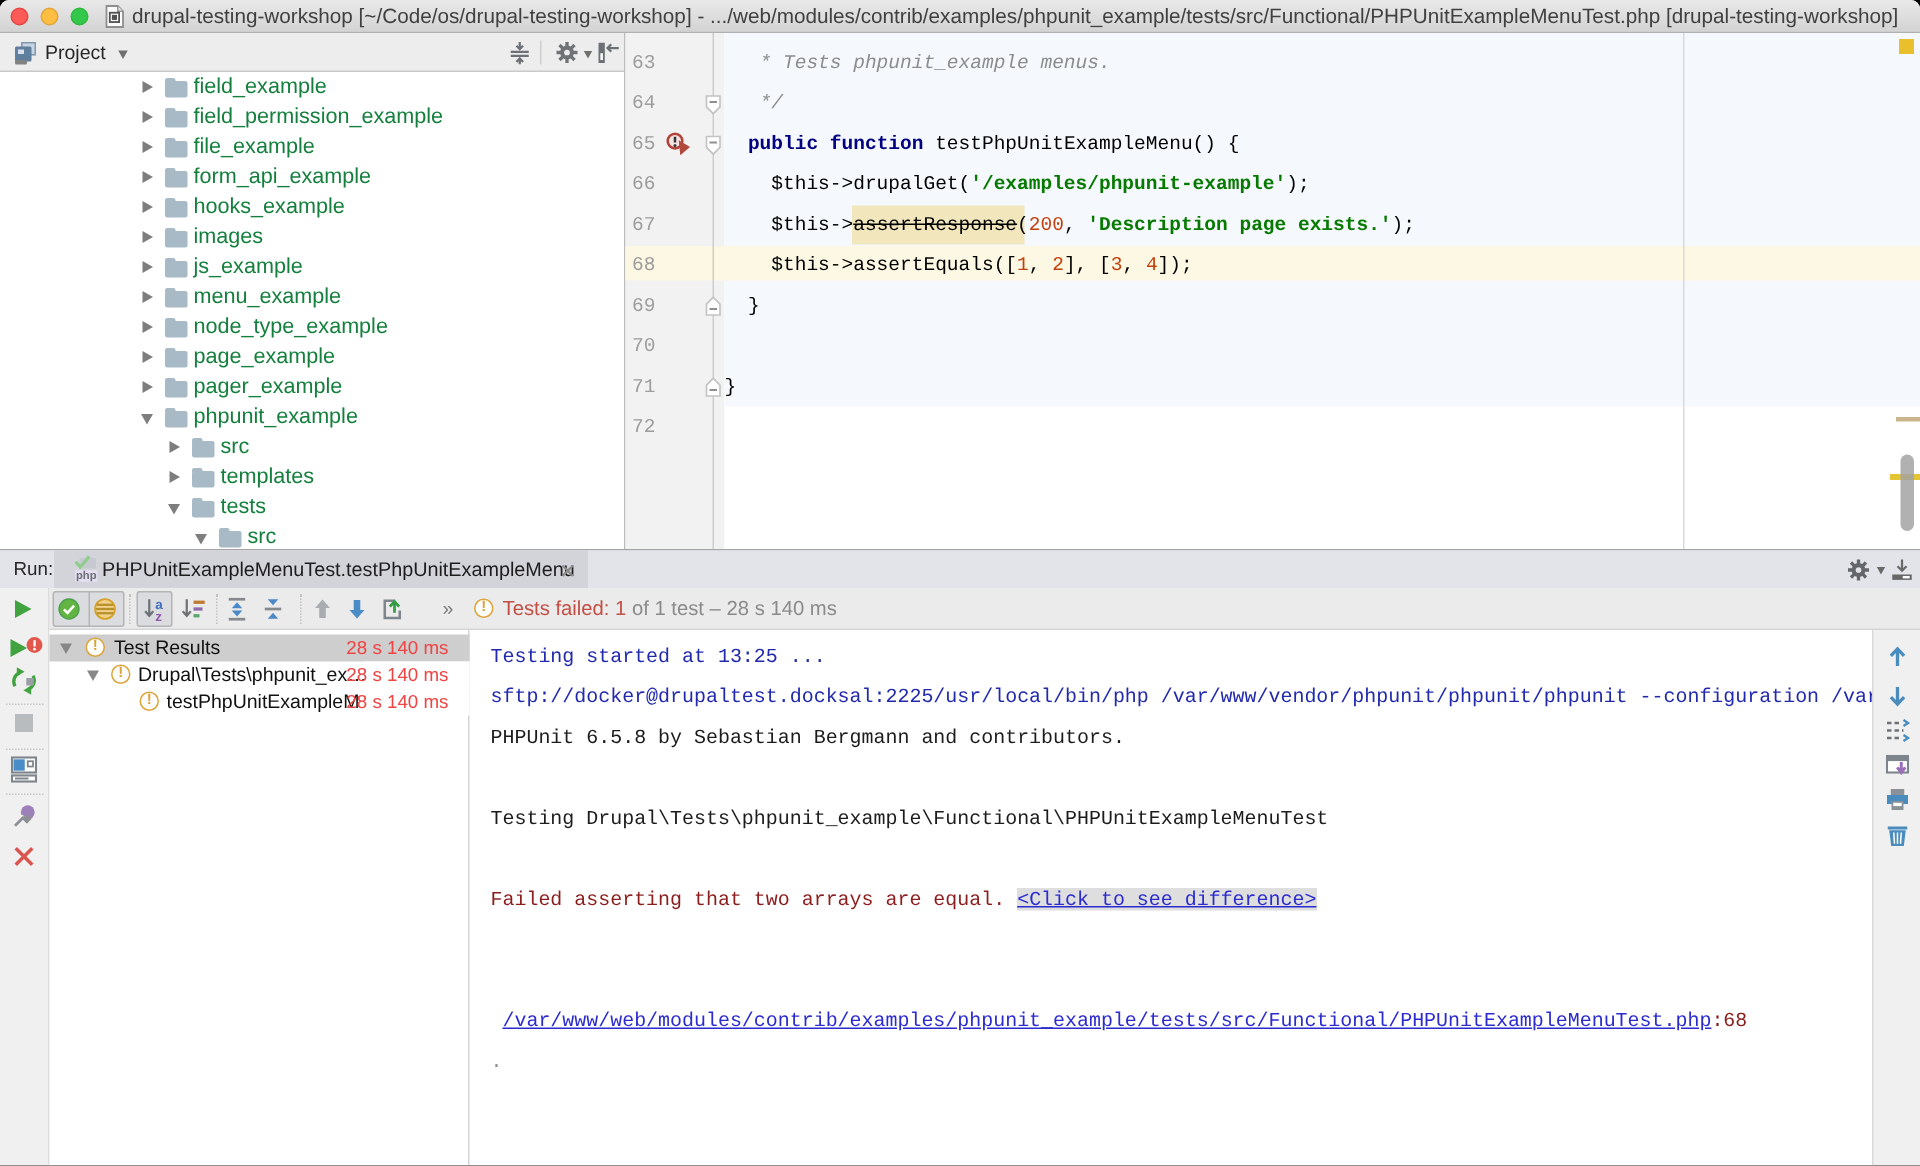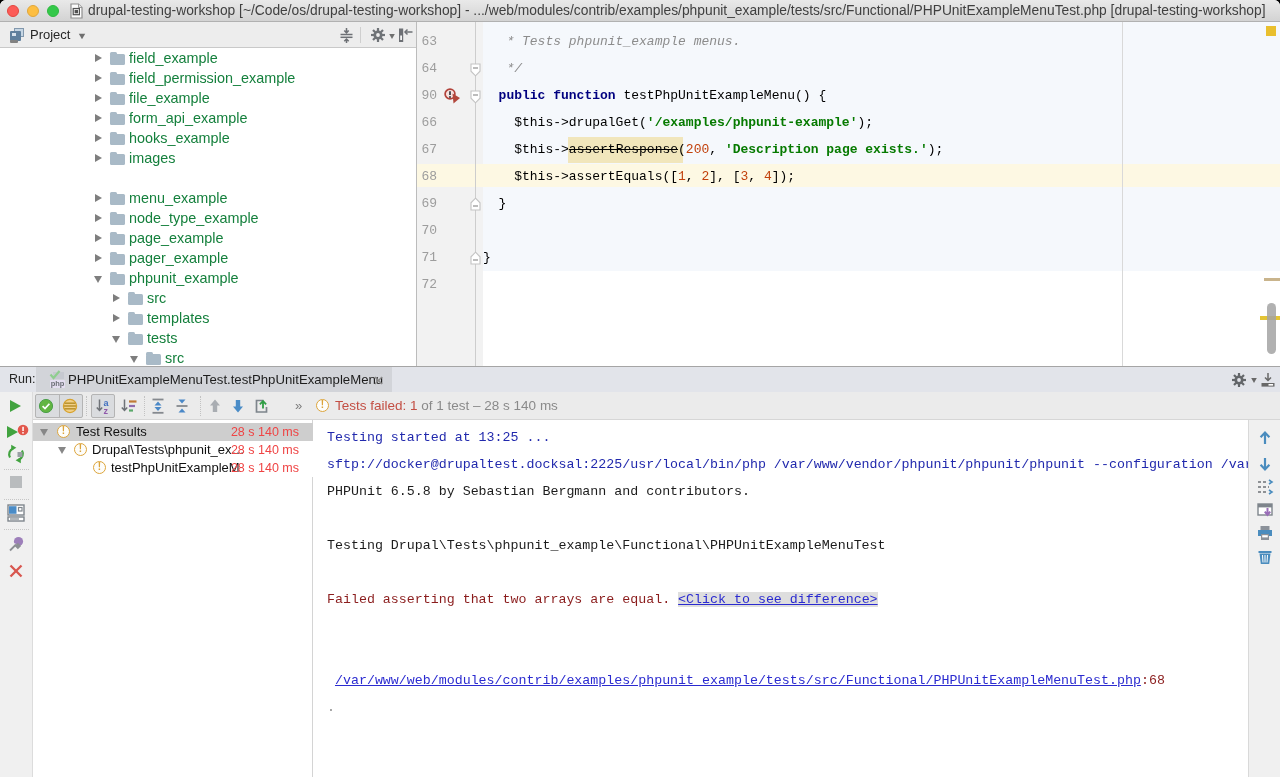--- a/index.html
+++ b/index.html
@@ -147,20 +147,25 @@
     <div class="trow" style="top:80px;">
       <div class="tarrow-r" style="left:95px;"></div>
       <div class="folder" style="left:110px;"></div>
       <div class="tname" style="left:129px;">hooks_example</div>
     </div>
     <div class="trow" style="top:100px;">
       <div class="tarrow-r" style="left:95px;"></div>
       <div class="folder" style="left:110px;"></div>
       <div class="tname" style="left:129px;">images</div>
     </div>
+    <div class="trow" style="top:120px;">
+      <div class="tarrow-r" style="left:95px;"></div>
+      <div class="folder" style="left:110px;"></div>
+      <div class="tname" style="left:129px;">js_example</div>
+    </div>
     <div class="trow" style="top:140px;">
       <div class="tarrow-r" style="left:95px;"></div>
       <div class="folder" style="left:110px;"></div>
       <div class="tname" style="left:129px;">menu_example</div>
     </div>
     <div class="trow" style="top:160px;">
       <div class="tarrow-r" style="left:95px;"></div>
       <div class="folder" style="left:110px;"></div>
       <div class="tname" style="left:129px;">node_type_example</div>
     </div>
@@ -205,21 +210,21 @@
 
   <div id="gutter" class="abs"></div>
   <div id="editor" class="abs"></div>
   <div id="blue-zone" class="abs"></div>
   <div id="caret-row" class="abs"></div>
   <div id="dep-box" class="abs"></div>
   <div id="margin-line" class="abs"></div>
   <div id="code-lines" class="abs" style="left:0;top:0;">
     <div class="lnum" style="top:28px;">63</div>
     <div class="lnum" style="top:55px;">64</div>
-    <div class="lnum" style="top:82px;">90</div>
+    <div class="lnum" style="top:82px;">65</div>
     <div class="lnum" style="top:109px;">66</div>
     <div class="lnum" style="top:136px;">67</div>
     <div class="lnum" style="top:163px;">68</div>
     <div class="lnum" style="top:190px;">69</div>
     <div class="lnum" style="top:217px;">70</div>
     <div class="lnum" style="top:244px;">71</div>
     <div class="lnum" style="top:271px;">72</div>
     <div id="foldline"></div>
     <svg class="abs" style="left:470px;top:63px;" width="11" height="14" viewBox="0 0 11 14">
       <path d="M1 1 H10 V8.2 L5.5 12.8 L1 8.2 Z" fill="#fff" stroke="#c3c3c3" stroke-width="1.1"></path>

